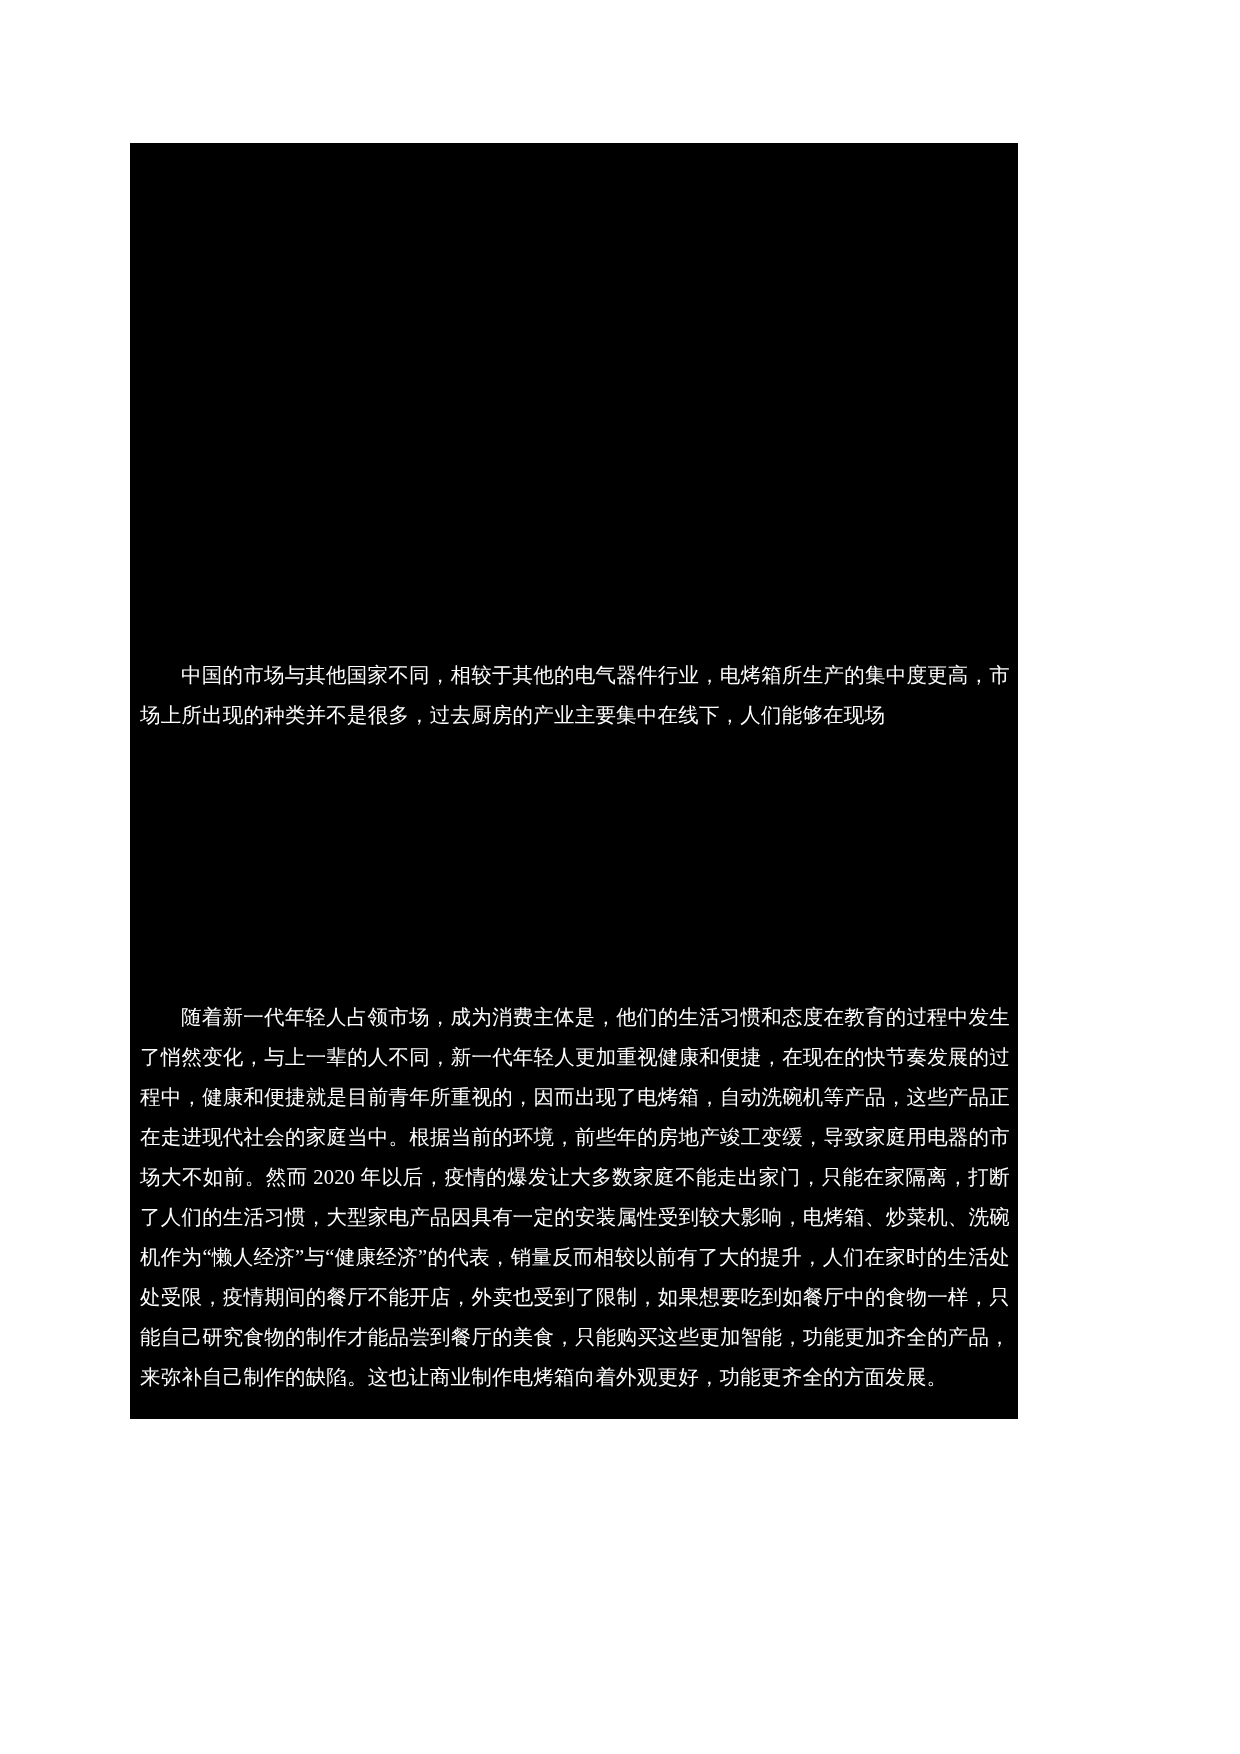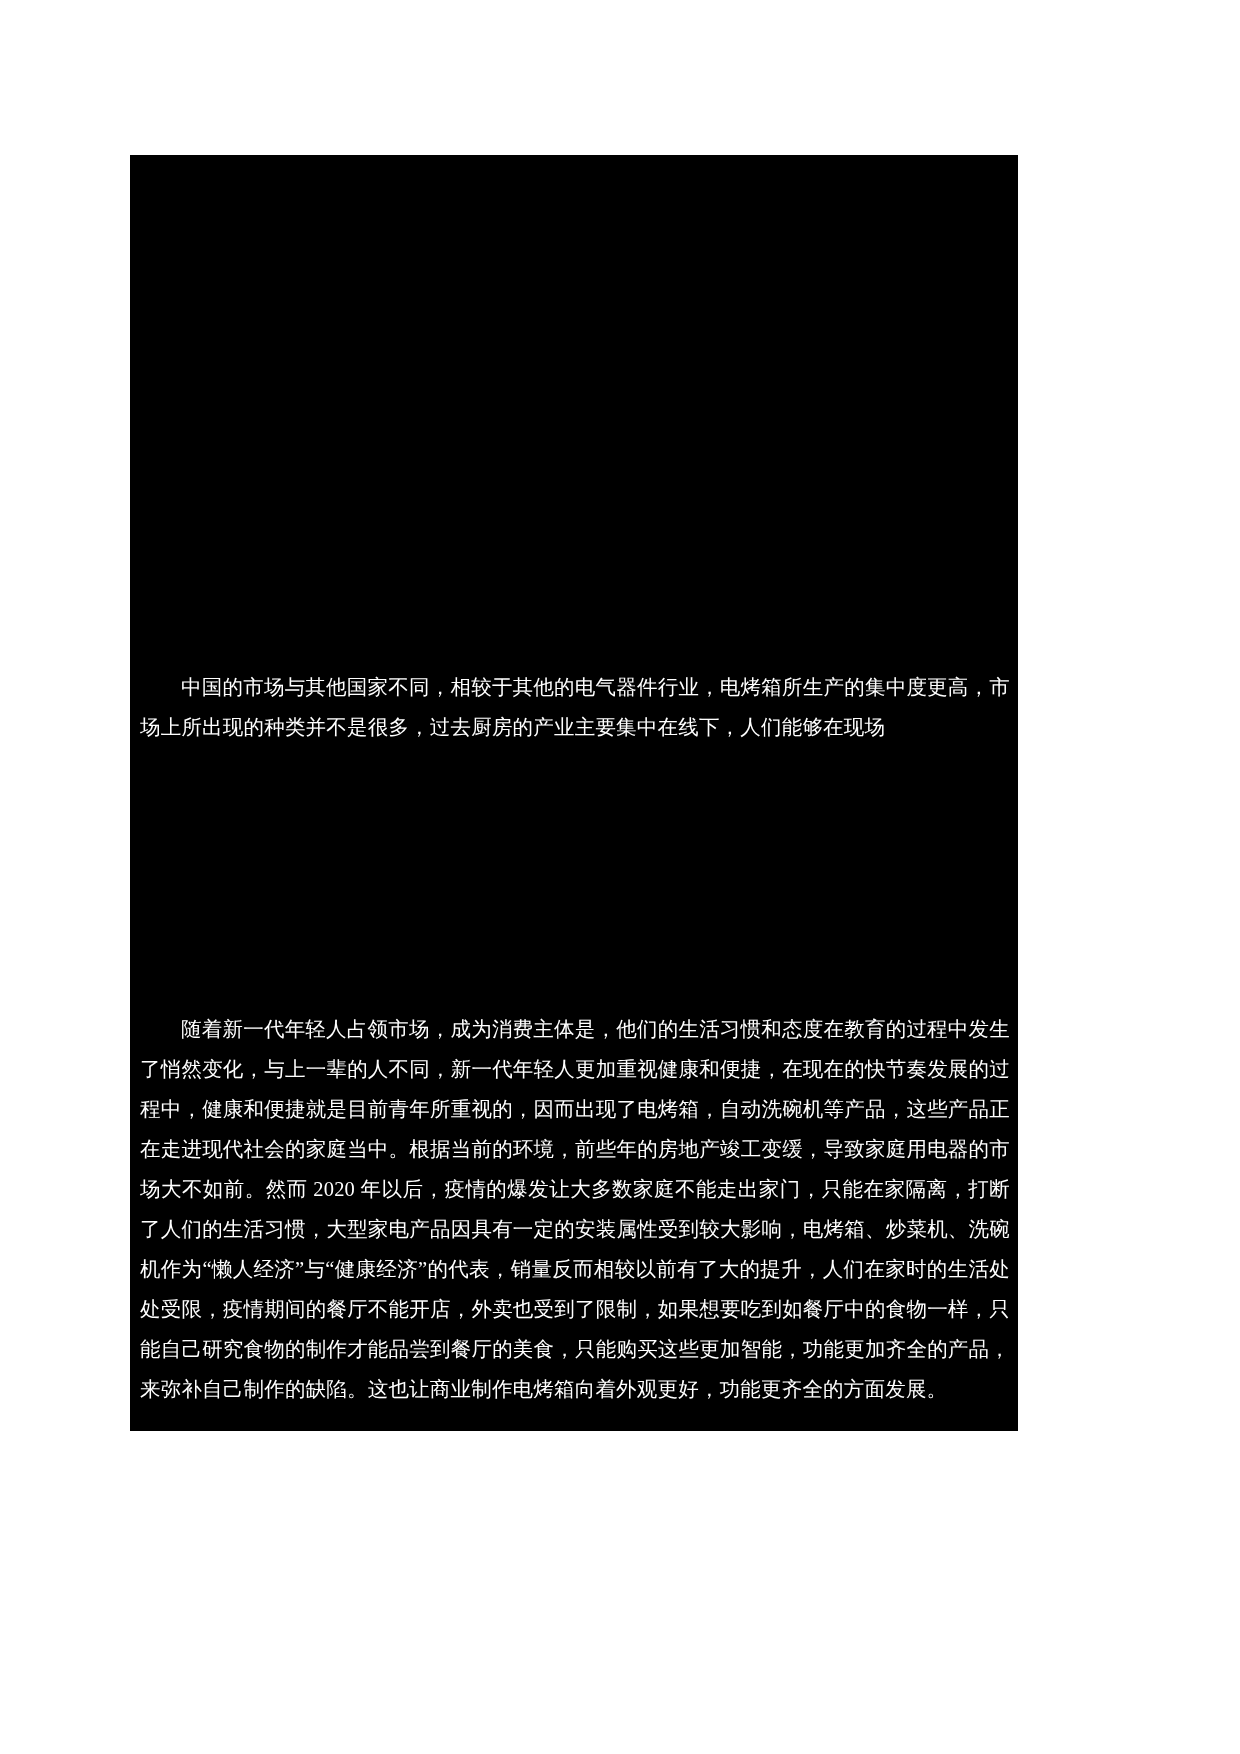--- a/index.html
+++ b/index.html
@@ -21,21 +21,21 @@
     width: 1240px;
     height: 1754px;
     background: #ffffff;
     overflow: hidden;
   }
 
   
   .doc-block {
     position: absolute;
     left: 130px;
-    top: 155px;
+    top: 143px;
     width: 888px;
     background: #000000;
     box-sizing: border-box;
     padding: 0;
   }
 
   .redaction {
     background: #000000;
     width: 100%;
   }

